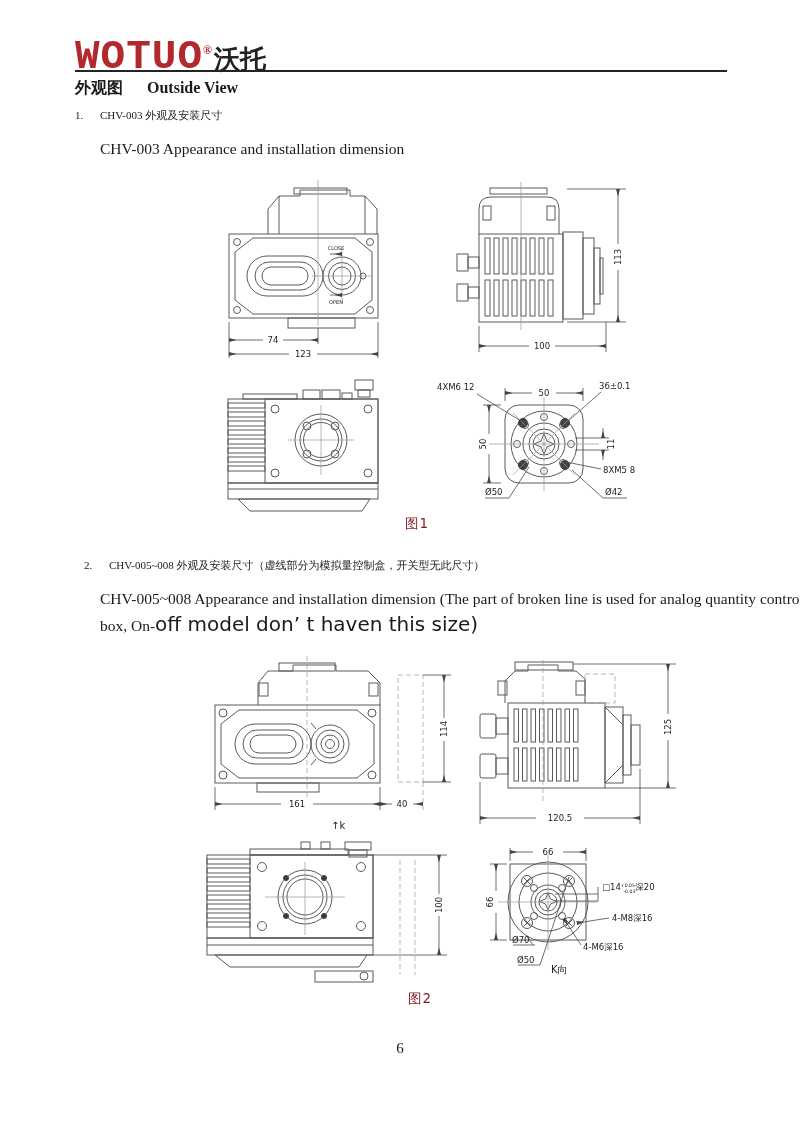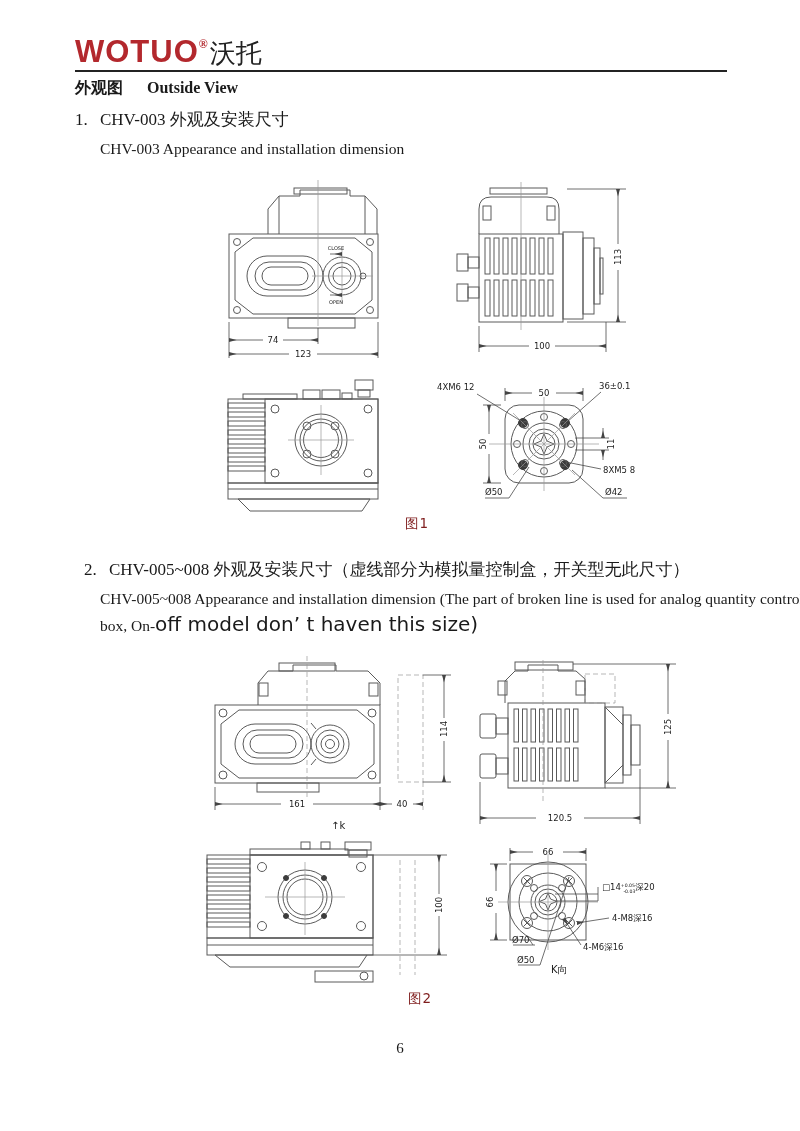--- a/index.html
+++ b/index.html
@@ -2,28 +2,28 @@
 <html><head>
 <meta charset="utf-8">
 <style>
   *{margin:0;padding:0;box-sizing:border-box}
   html,body{background:#fff}
   body{width:800px;height:1131px;position:relative;overflow:hidden;
        font-family:"Liberation Serif","DejaVu Serif",serif;color:#1a1a1a}
   .abs{position:absolute}
   
   .logo{left:75px;top:34px;white-space:nowrap}
-  .logo-en{font-weight:bold;font-size:31px;letter-spacing:1px;font-family:Liberation Sans, sans-serif}
+  .logo-en{font-weight:bold;font-size:41px;letter-spacing:1px;font-family:Liberation Mono, monospace}
   .logo-reg{font-size:12px;vertical-align:14px;font-weight:bold}
-  .logo-cn{font-weight:normal;font-size:26px;font-family:"DejaVu Sans",sans-serif;color:#222;margin-left:2px}
+  .logo-cn{font-weight:bold;font-size:26px;font-family:"DejaVu Sans",sans-serif;color:#222;margin-left:2px}
   .rule{left:75px;top:70px;width:652px;height:2px;background:#232323}
   .sec-head{left:75px;top:78px;font-size:16px;font-weight:bold}
   .sec-head .cn{font-family:"DejaVu Sans",sans-serif;margin-right:24px}
   
-  .item{font-size:17px;white-space:nowrap}
+  .item{font-size:11px;white-space:nowrap}
   .item .num{display:inline-block;width:25px}
   .sub{font-size:15.5px;white-space:nowrap}
   .alt-font{font-family:"DejaVu Sans",sans-serif;font-size:20px}
   .fig{position:absolute}
   .caption{position:absolute;font-family:"DejaVu Sans",sans-serif;font-size:13.5px;color:#7f1d1d;letter-spacing:1px}
   .pagenum{left:0;top:1040px;width:800px;text-align:center;font-size:15px}
   
   svg.drw{position:absolute;overflow:visible}
   .ol, .ol *{fill:none;stroke:#5a5a5a;stroke-width:1}
   .cl{stroke:#9a9a9a;stroke-width:.7;fill:none}

